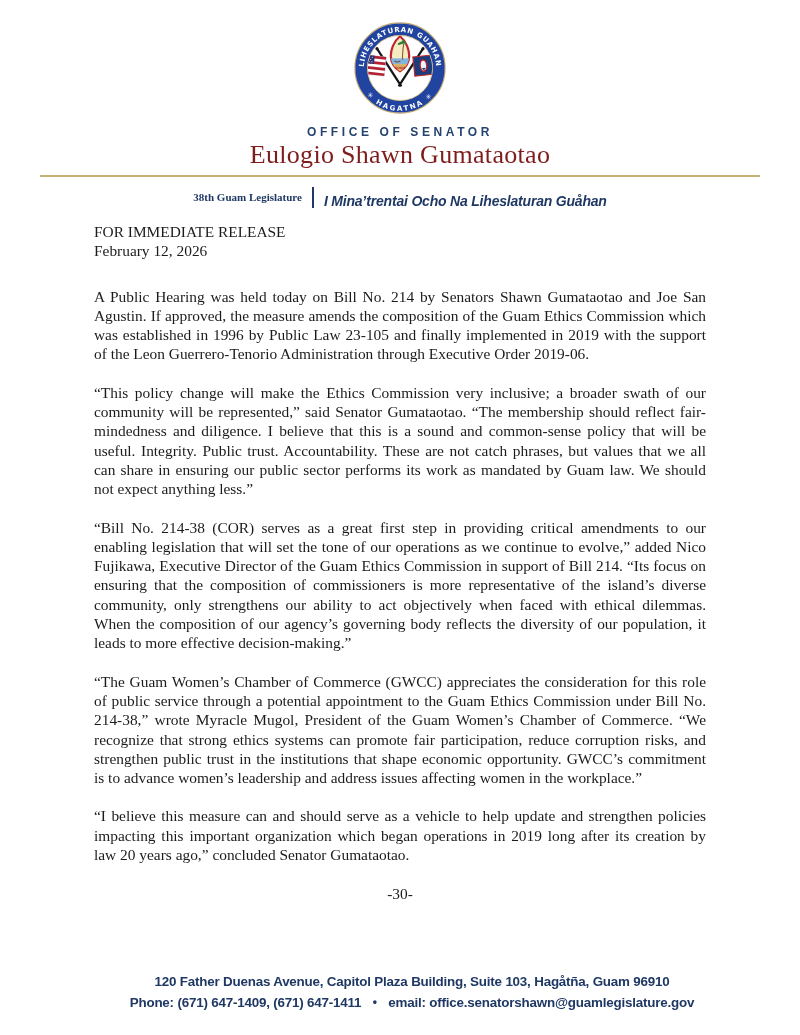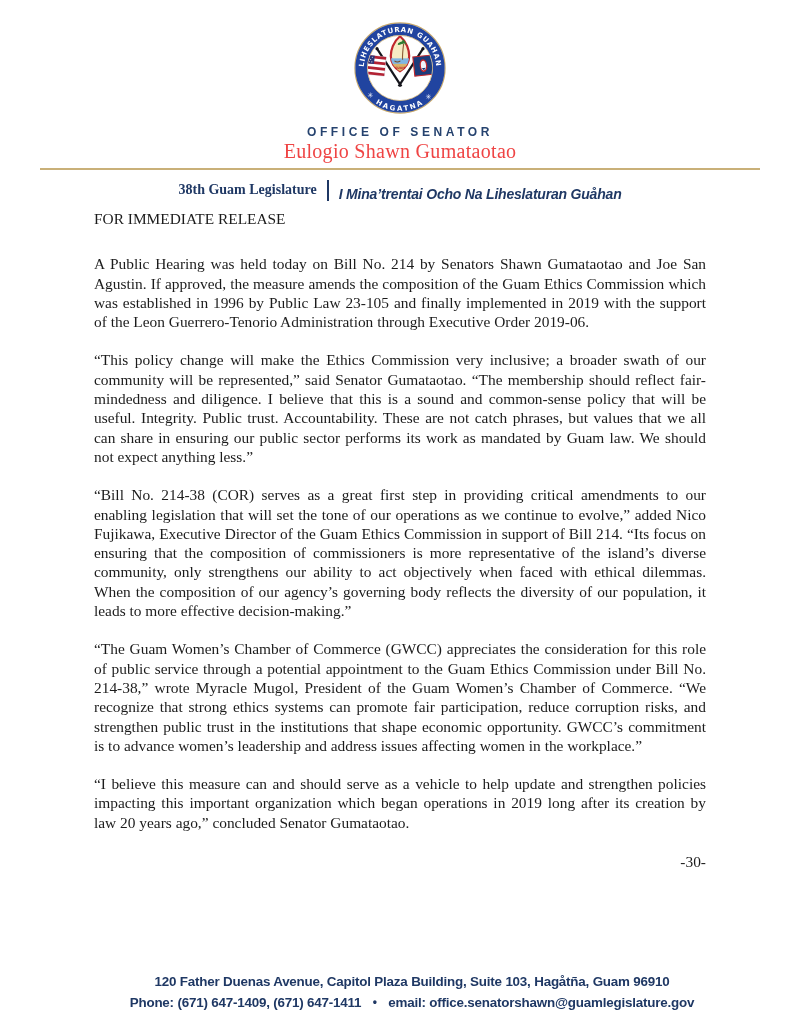--- a/index.html
+++ b/index.html
@@ -13,43 +13,43 @@
   .letterhead { text-align:center; padding-top:22px; }
   .seal { display:inline-block; line-height:0; }
   .office-line {
     margin-top:7px;
     font-family:"Liberation Sans", sans-serif;
     font-size:12px; font-weight:600; letter-spacing:3.6px;
     color:#26436f;
   }
   .senator-name {
     margin-top:1px;
-    font-size:20px; color:#ef4444; letter-spacing:0.3px;
+    font-size:26px; color:#7f1d1d; letter-spacing:0.3px;
   }
   .gold-rule { border:none; border-top:2px solid #C9B078; margin:5px 40px 0 40px; }
   .legis-row {
     margin-top:8px; display:flex; justify-content:center; align-items:center; gap:10px;
     color:#1F3864;
   }
-  .legis-en { font-family:"Liberation Serif", serif; font-weight:700; font-size:14px; }
+  .legis-en { font-family:"Liberation Serif", serif; font-weight:700; font-size:11px; }
   .legis-sep { width:2px; height:21px; background:#1F3864; }
   .legis-ch {
     font-family:"Liberation Sans", sans-serif; font-weight:700; font-style:italic;
     font-size:14px; letter-spacing:-0.2px;margin-top:8px;
   }
   
-  .content { margin:7px 94px 0 94px; font-size:15.4px; line-height:19.3px; }
+  .content { margin:13px 94px 0 94px; font-size:15.4px; line-height:19.3px; }
   .release-label, .release-date { white-space:nowrap; }
   .headline {
     margin-top:26px; text-align:center;
     font-size:17.6px; line-height:24px; font-weight:700; color:#111111;
   }
   .headline span { display:block; }
   .para { margin-top:19px; text-align:justify; }
-  .end-mark { margin-top:20px; text-align:right; }
+  .end-mark { margin-top:20px; text-align:center; }
   
   .footer {
     position:absolute; left:0; right:0; bottom:22px; text-align:center;
     font-family:"Liberation Sans", sans-serif; font-weight:700;
     font-size:13.4px; line-height:20px; letter-spacing:-0.2px; color:#1F3864;padding-left:24px;
   }
   .footer .dot { display:inline-block; margin:0 8px; font-size:12px; vertical-align:1px; }
 </style>
 </head>
 <body>
@@ -144,20 +144,21 @@
     <div class="legis-row">
       <span class="legis-en">38th Guam Legislature</span>
       <span class="legis-sep"></span>
       <span class="legis-ch">I Mina’trentai Ocho Na Liheslaturan Guåhan</span>
     </div>
   </header>
 
   <main class="content">
     <div class="release">
       <div class="release-label">FOR IMMEDIATE RELEASE</div>
+      <div class="release-date">February 12, 2026</div>
     </div>
 
     <h1 class="headline">
     </h1>
 
     <p class="para">A Public Hearing was held today on Bill No. 214 by Senators Shawn Gumataotao and Joe San Agustin. If approved, the measure amends the composition of the Guam Ethics Commission which was established in 1996 by Public Law 23-105 and finally implemented in 2019 with the support of the Leon Guerrero-Tenorio Administration through Executive Order 2019-06.</p>
     <p class="para">“This policy change will make the Ethics Commission very inclusive; a broader swath of our community will be represented,” said Senator Gumataotao. “The membership should reflect fair-mindedness and diligence. I believe that this is a sound and common-sense policy that will be useful. Integrity. Public trust. Accountability. These are not catch phrases, but values that we all can share in ensuring our public sector performs its work as mandated by Guam law. We should not expect anything less.”</p>
     <p class="para">“Bill No. 214-38 (COR) serves as a great first step in providing critical amendments to our enabling legislation that will set the tone of our operations as we continue to evolve,” added Nico Fujikawa, Executive Director of the Guam Ethics Commission in support of Bill 214. “Its focus on ensuring that the composition of commissioners is more representative of the island’s diverse community, only strengthens our ability to act objectively when faced with ethical dilemmas. When the composition of our agency’s governing body reflects the diversity of our population, it leads to more effective decision-making.”</p>
     <p class="para">“The Guam Women’s Chamber of Commerce (GWCC) appreciates the consideration for this role of public service through a potential appointment to the Guam Ethics Commission under Bill No. 214-38,” wrote Myracle Mugol, President of the Guam Women’s Chamber of Commerce. “We recognize that strong ethics systems can promote fair participation, reduce corruption risks, and strengthen public trust in the institutions that shape economic opportunity. GWCC’s commitment is to advance women’s leadership and address issues affecting women in the workplace.”</p>
     <p class="para">“I believe this measure can and should serve as a vehicle to help update and strengthen policies impacting this important organization which began operations in 2019 long after its creation by law 20 years ago,” concluded Senator Gumataotao.</p>

